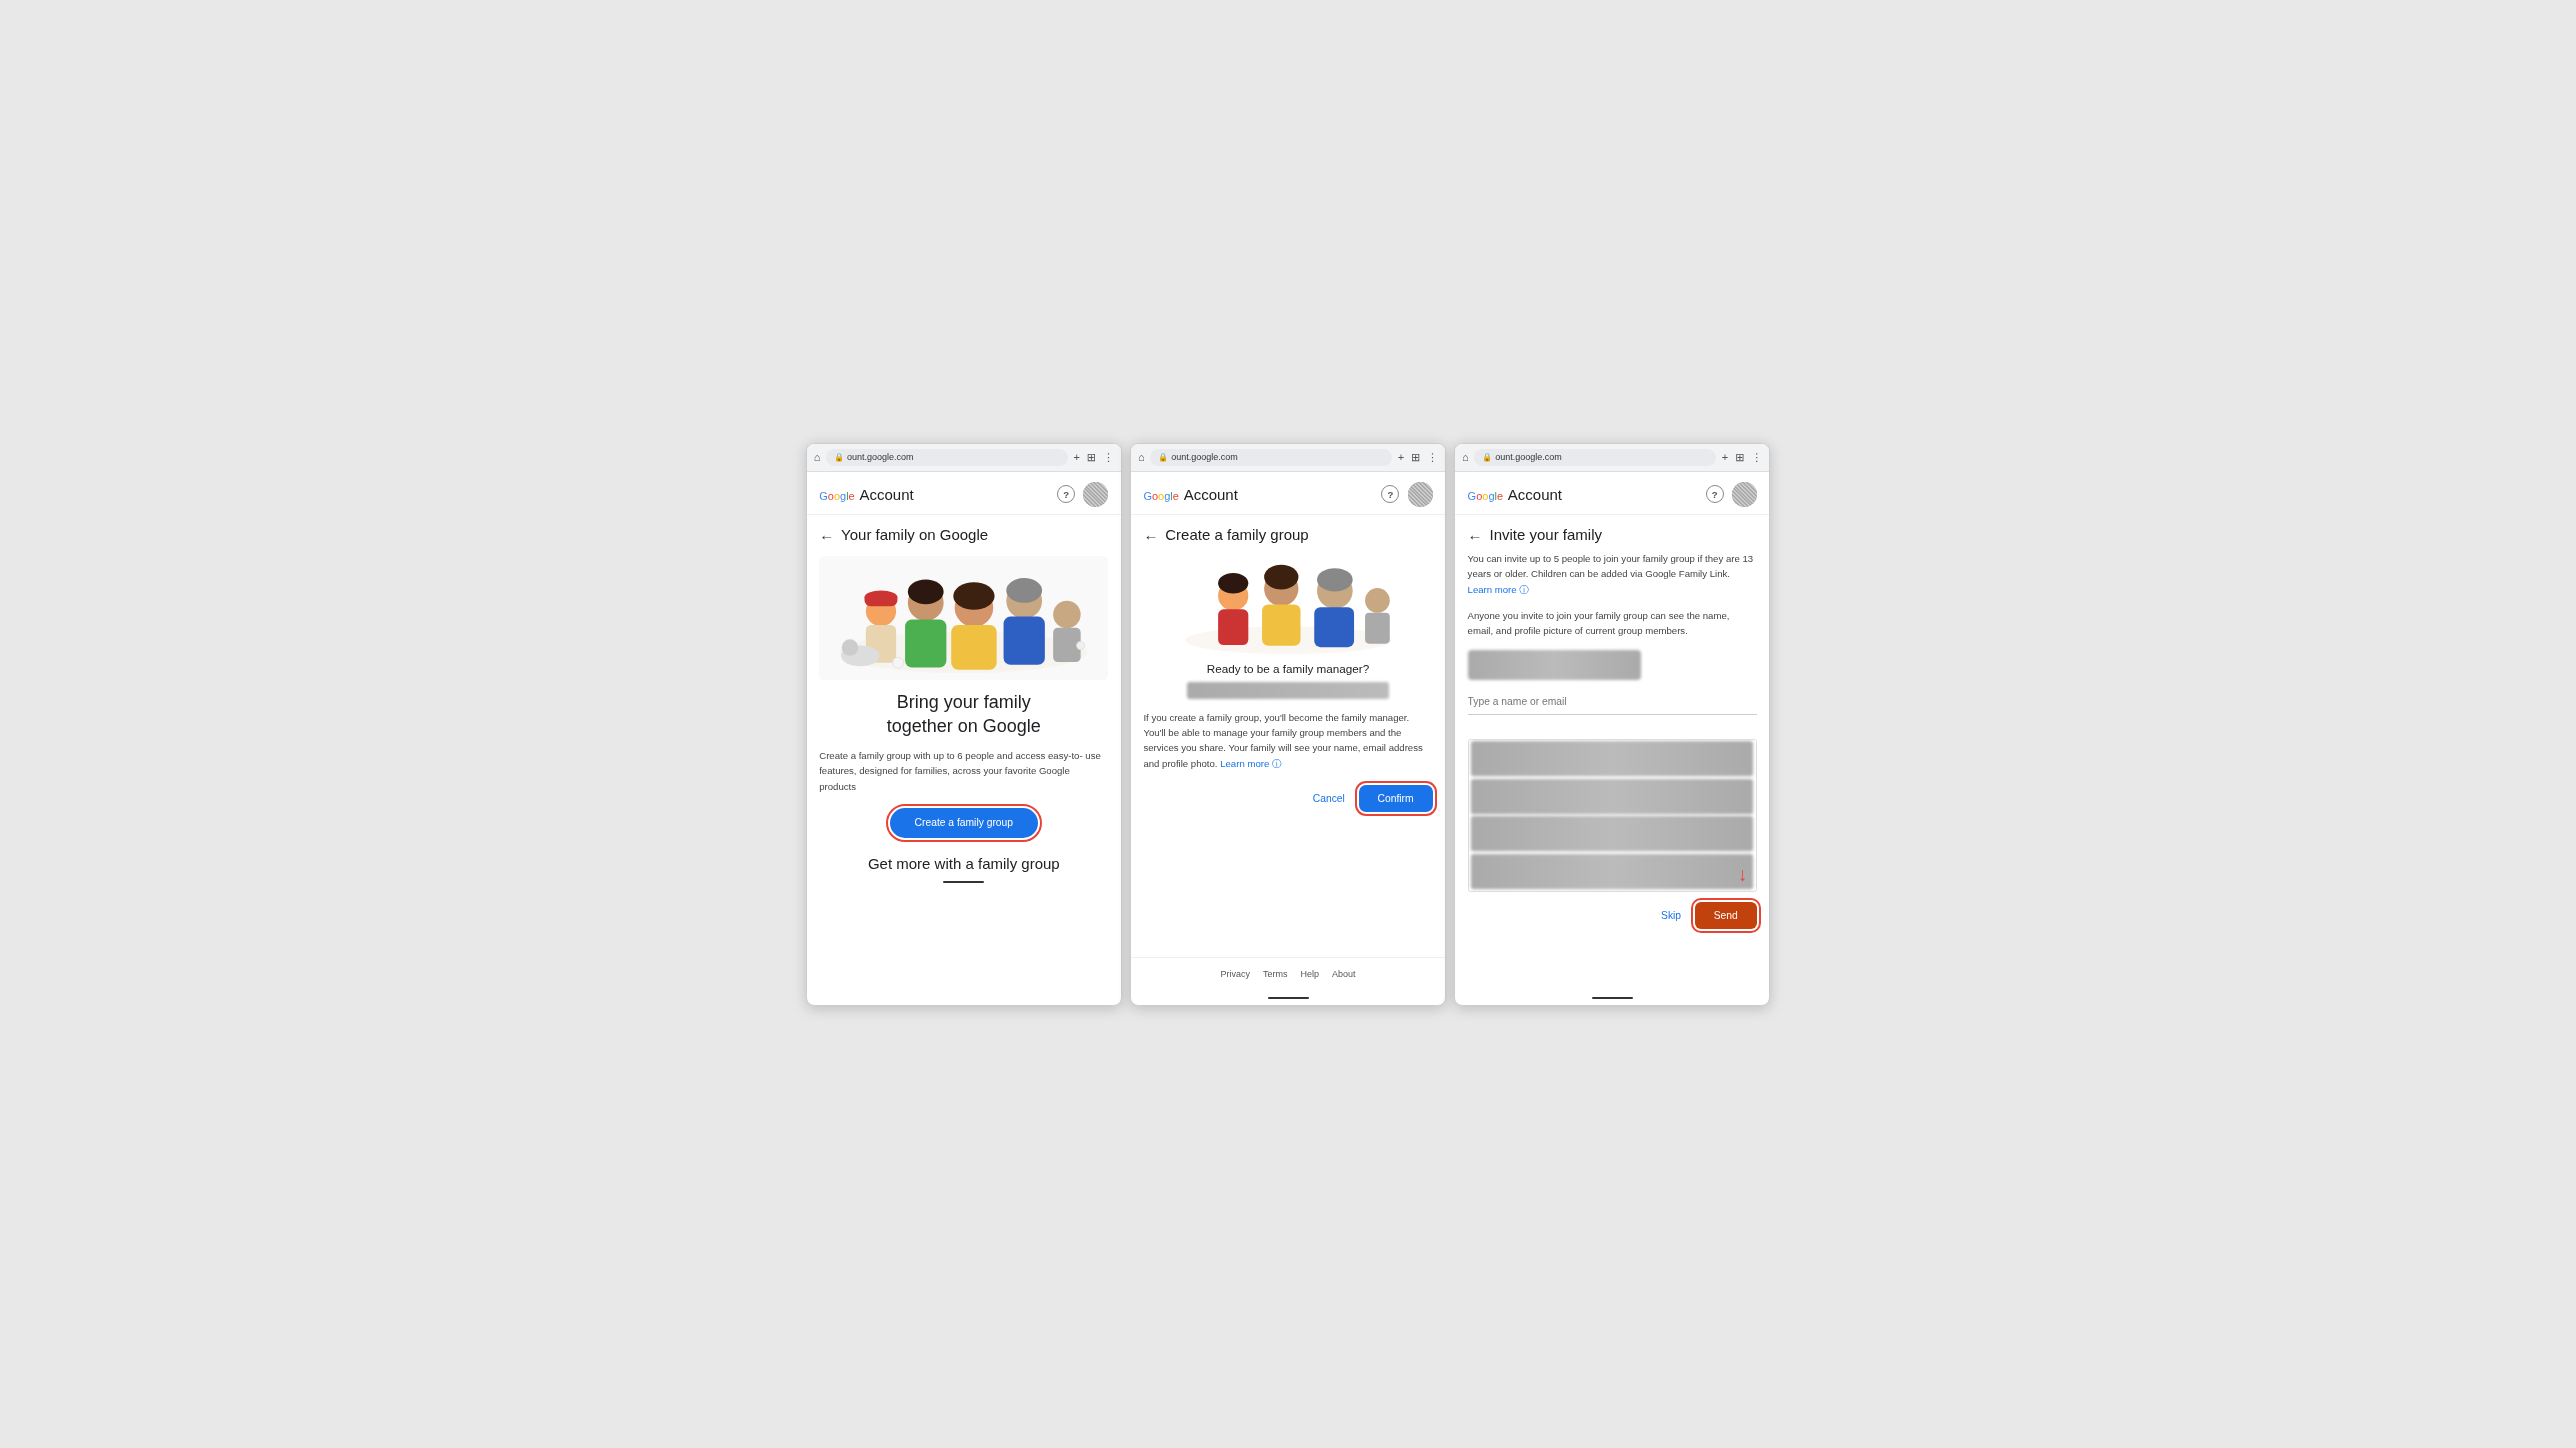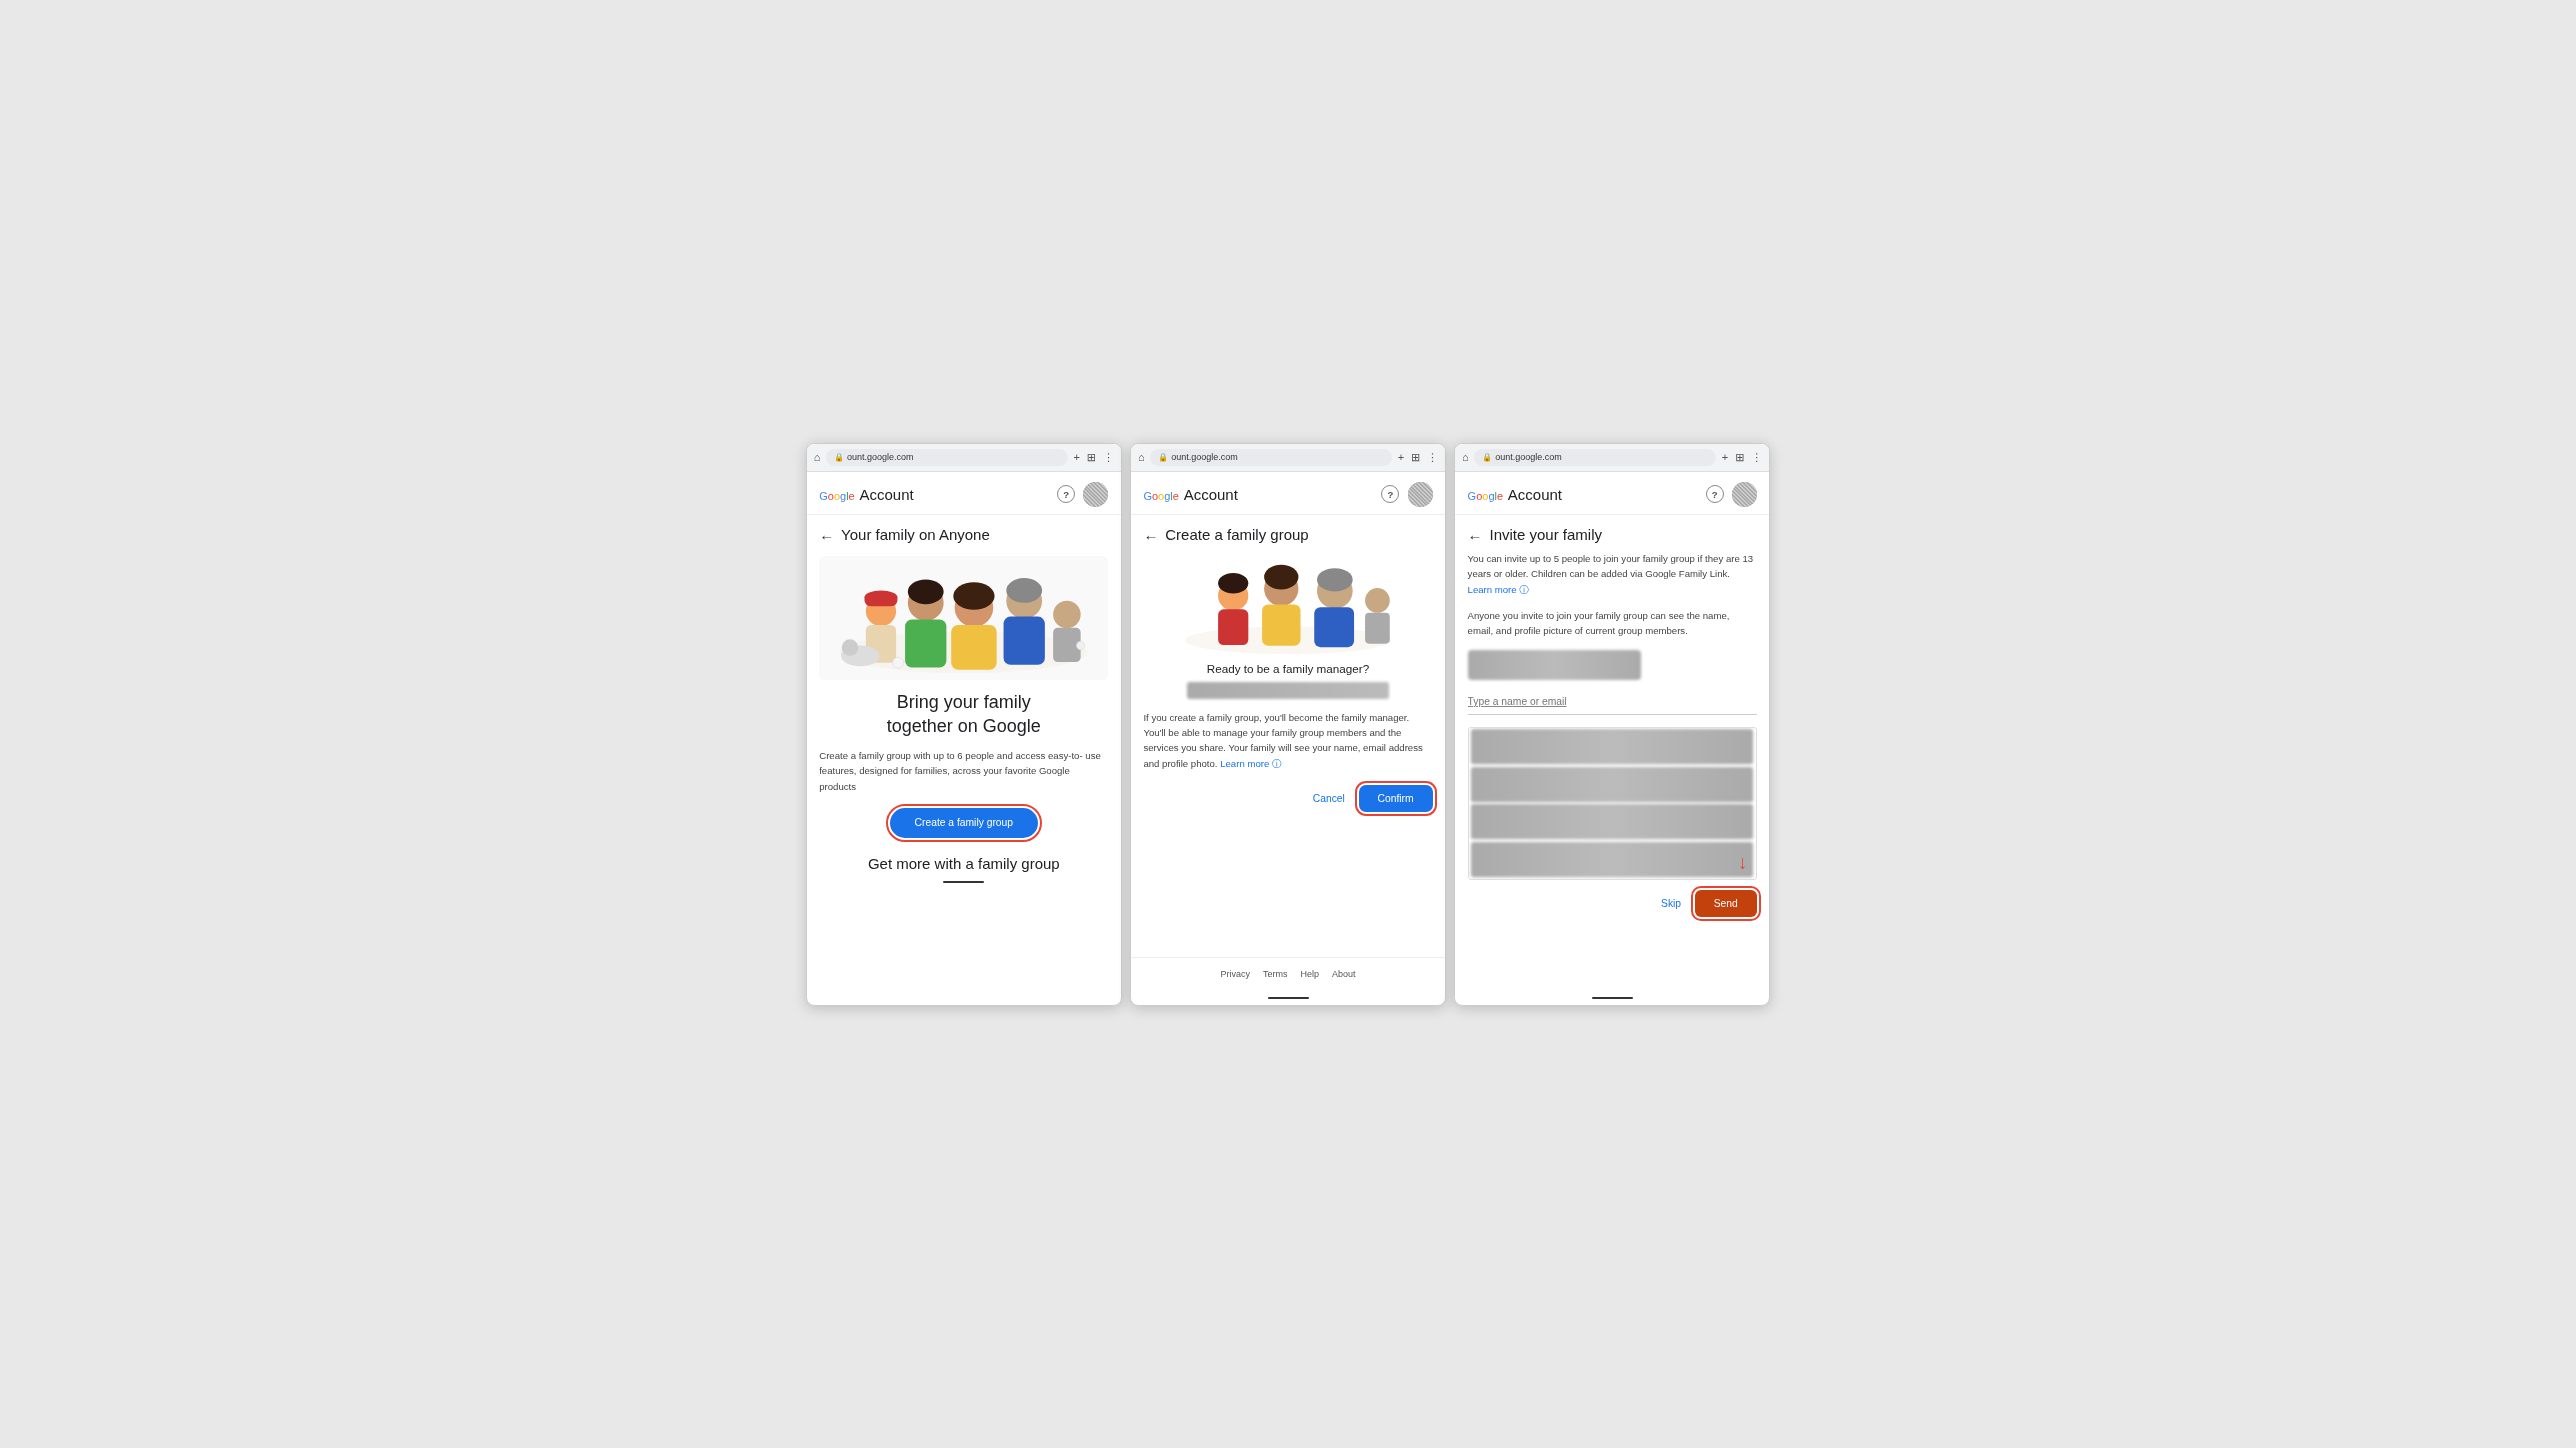--- a/index.html
+++ b/index.html
@@ -287,22 +287,21 @@
       width: 60%;
     }
     .email-input {
       width: 100%;
       border: none;
       border-bottom: 0.7px solid #ccc;
       padding: 6.9px 0;
       font-size: 10.3px;
       color: #888;
       outline: none;
-      margin-bottom: 12px;
-      text-decoration: underline;
+      margin-bottom: 24px;
     }
     .contact-list {
       border: 0.7px solid #ddd;
       border-radius: 2.7px;
       overflow: hidden;
       max-height: 165px;
       overflow-y: auto;
       position: relative;
     }
     .contact-item {
@@ -370,21 +369,21 @@
       <div class="help-icon">?</div>
       <div class="avatar">
         <div class="avatar-blur"></div>
       </div>
     </div>
   </div>
 
   <div class="page-content">
     <div class="page-title-row">
       <span class="back-arrow">←</span>
-      <span class="page-title">Your family on Anyone</span>
+      <span class="page-title">Your family on Google</span>
     </div>
 
     <div class="family-illustration">
       <svg viewBox="0 0 420 180" width="100%" height="100%">
 
         <ellipse cx="210" cy="140" rx="180" ry="30" fill="#f5f0e8" opacity="0.5"></ellipse>
 
         <circle cx="90" cy="80" r="22" fill="#F4A460"></circle>
         <rect x="68" y="100" width="44" height="55" rx="8" fill="#E8D5B0"></rect>
 

